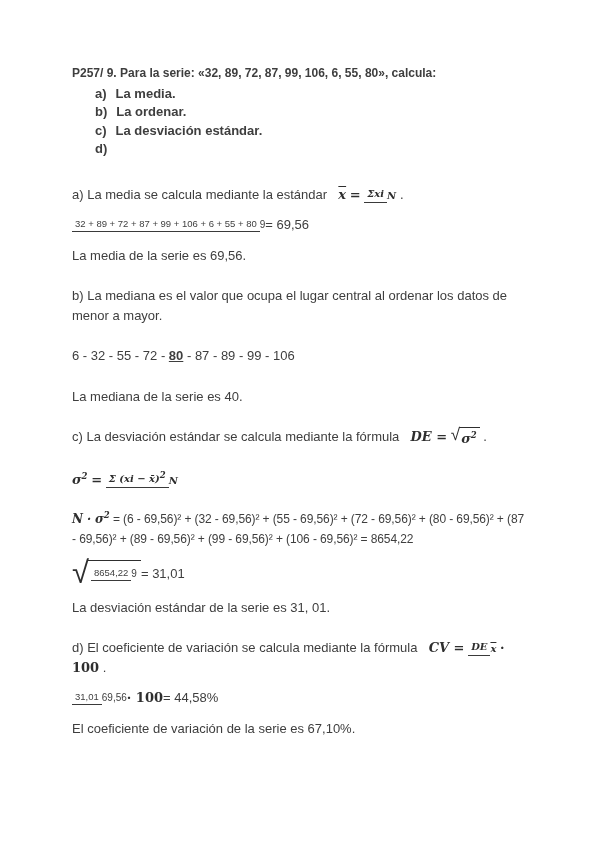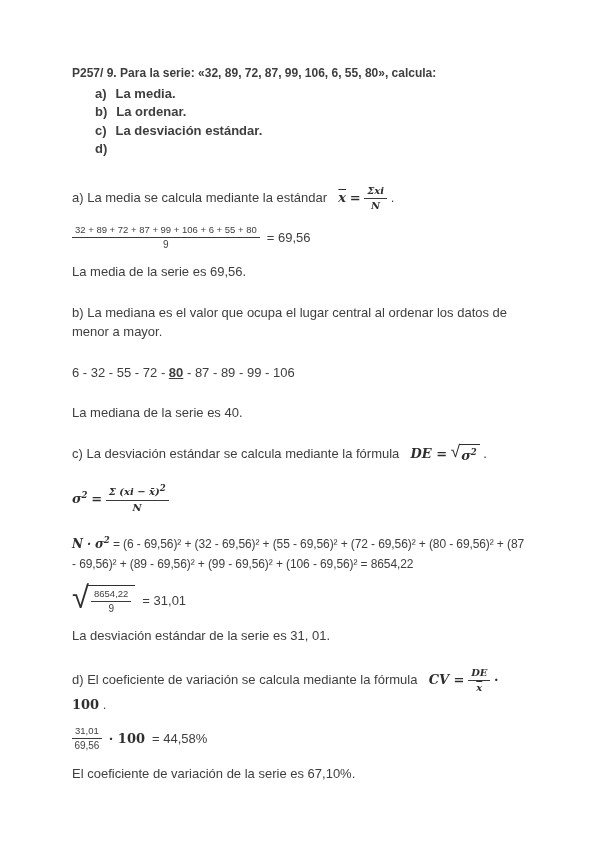--- a/index.html
+++ b/index.html
@@ -18,29 +18,29 @@
   .option { display: flex; gap: 9px; font-weight: bold; line-height: 1.42; }
 
   .para { margin: 11px 0 0 0; }
   .sect { margin-top: 21px; }
 
   .math { font-family: "DejaVu Serif", serif; font-style: italic; font-weight: bold; color: #2e2e2e; }
   .mnum { font-family: "DejaVu Serif", serif; font-style: normal; font-weight: bold; color: #2e2e2e; }
   sup.exp { font-size: 8.5px; vertical-align: super; line-height: 0; font-weight: bold; }
   .overbar { text-decoration: overline; }
 
-  .frac { display: inline-flex; flex-direction: column; align-items: center;
+  .frac { display: inline-flex; flex-direction: row; align-items: center;
           vertical-align: middle; line-height: 1.25; text-align: right; }
   .frac .num { border-bottom: 1px solid #3a3a3a; padding: 0 3px 1px 3px; white-space: nowrap; }
   .frac .den { padding-top: 1px; }
   .f-small { font-size: 10px; }
   .f-calc  { font-size: 9.5px; }
   .f-calc .den { font-size: 10px; }
 
-  .calc-line { display: flex; align-items: center; gap: 7px; margin-top: 11px; }
+  .calc-line { display: flex; align-items: center; margin-top: 11px; }
 
   .sqrt { display: inline-flex; align-items: flex-start; vertical-align: middle; }
   .sqrt .sign { font-style: normal; font-weight: normal; color: #2e2e2e;
                 font-size: 17px; line-height: 0.95; margin-right: -1px; }
   .sqrt .radicand { border-top: 1.2px solid #2e2e2e; padding: 1px 3px 0 2px; }
   .sqrt-big .sign { font-size: 31px; line-height: 0.85; }
   .sqrt-big .radicand { padding: 2px 4px 0 3px; }
 
   .tight { font-size: 12px; letter-spacing: -0.1px; line-height: 1.62; }
   .median { font-weight: bold; text-decoration: underline; }

